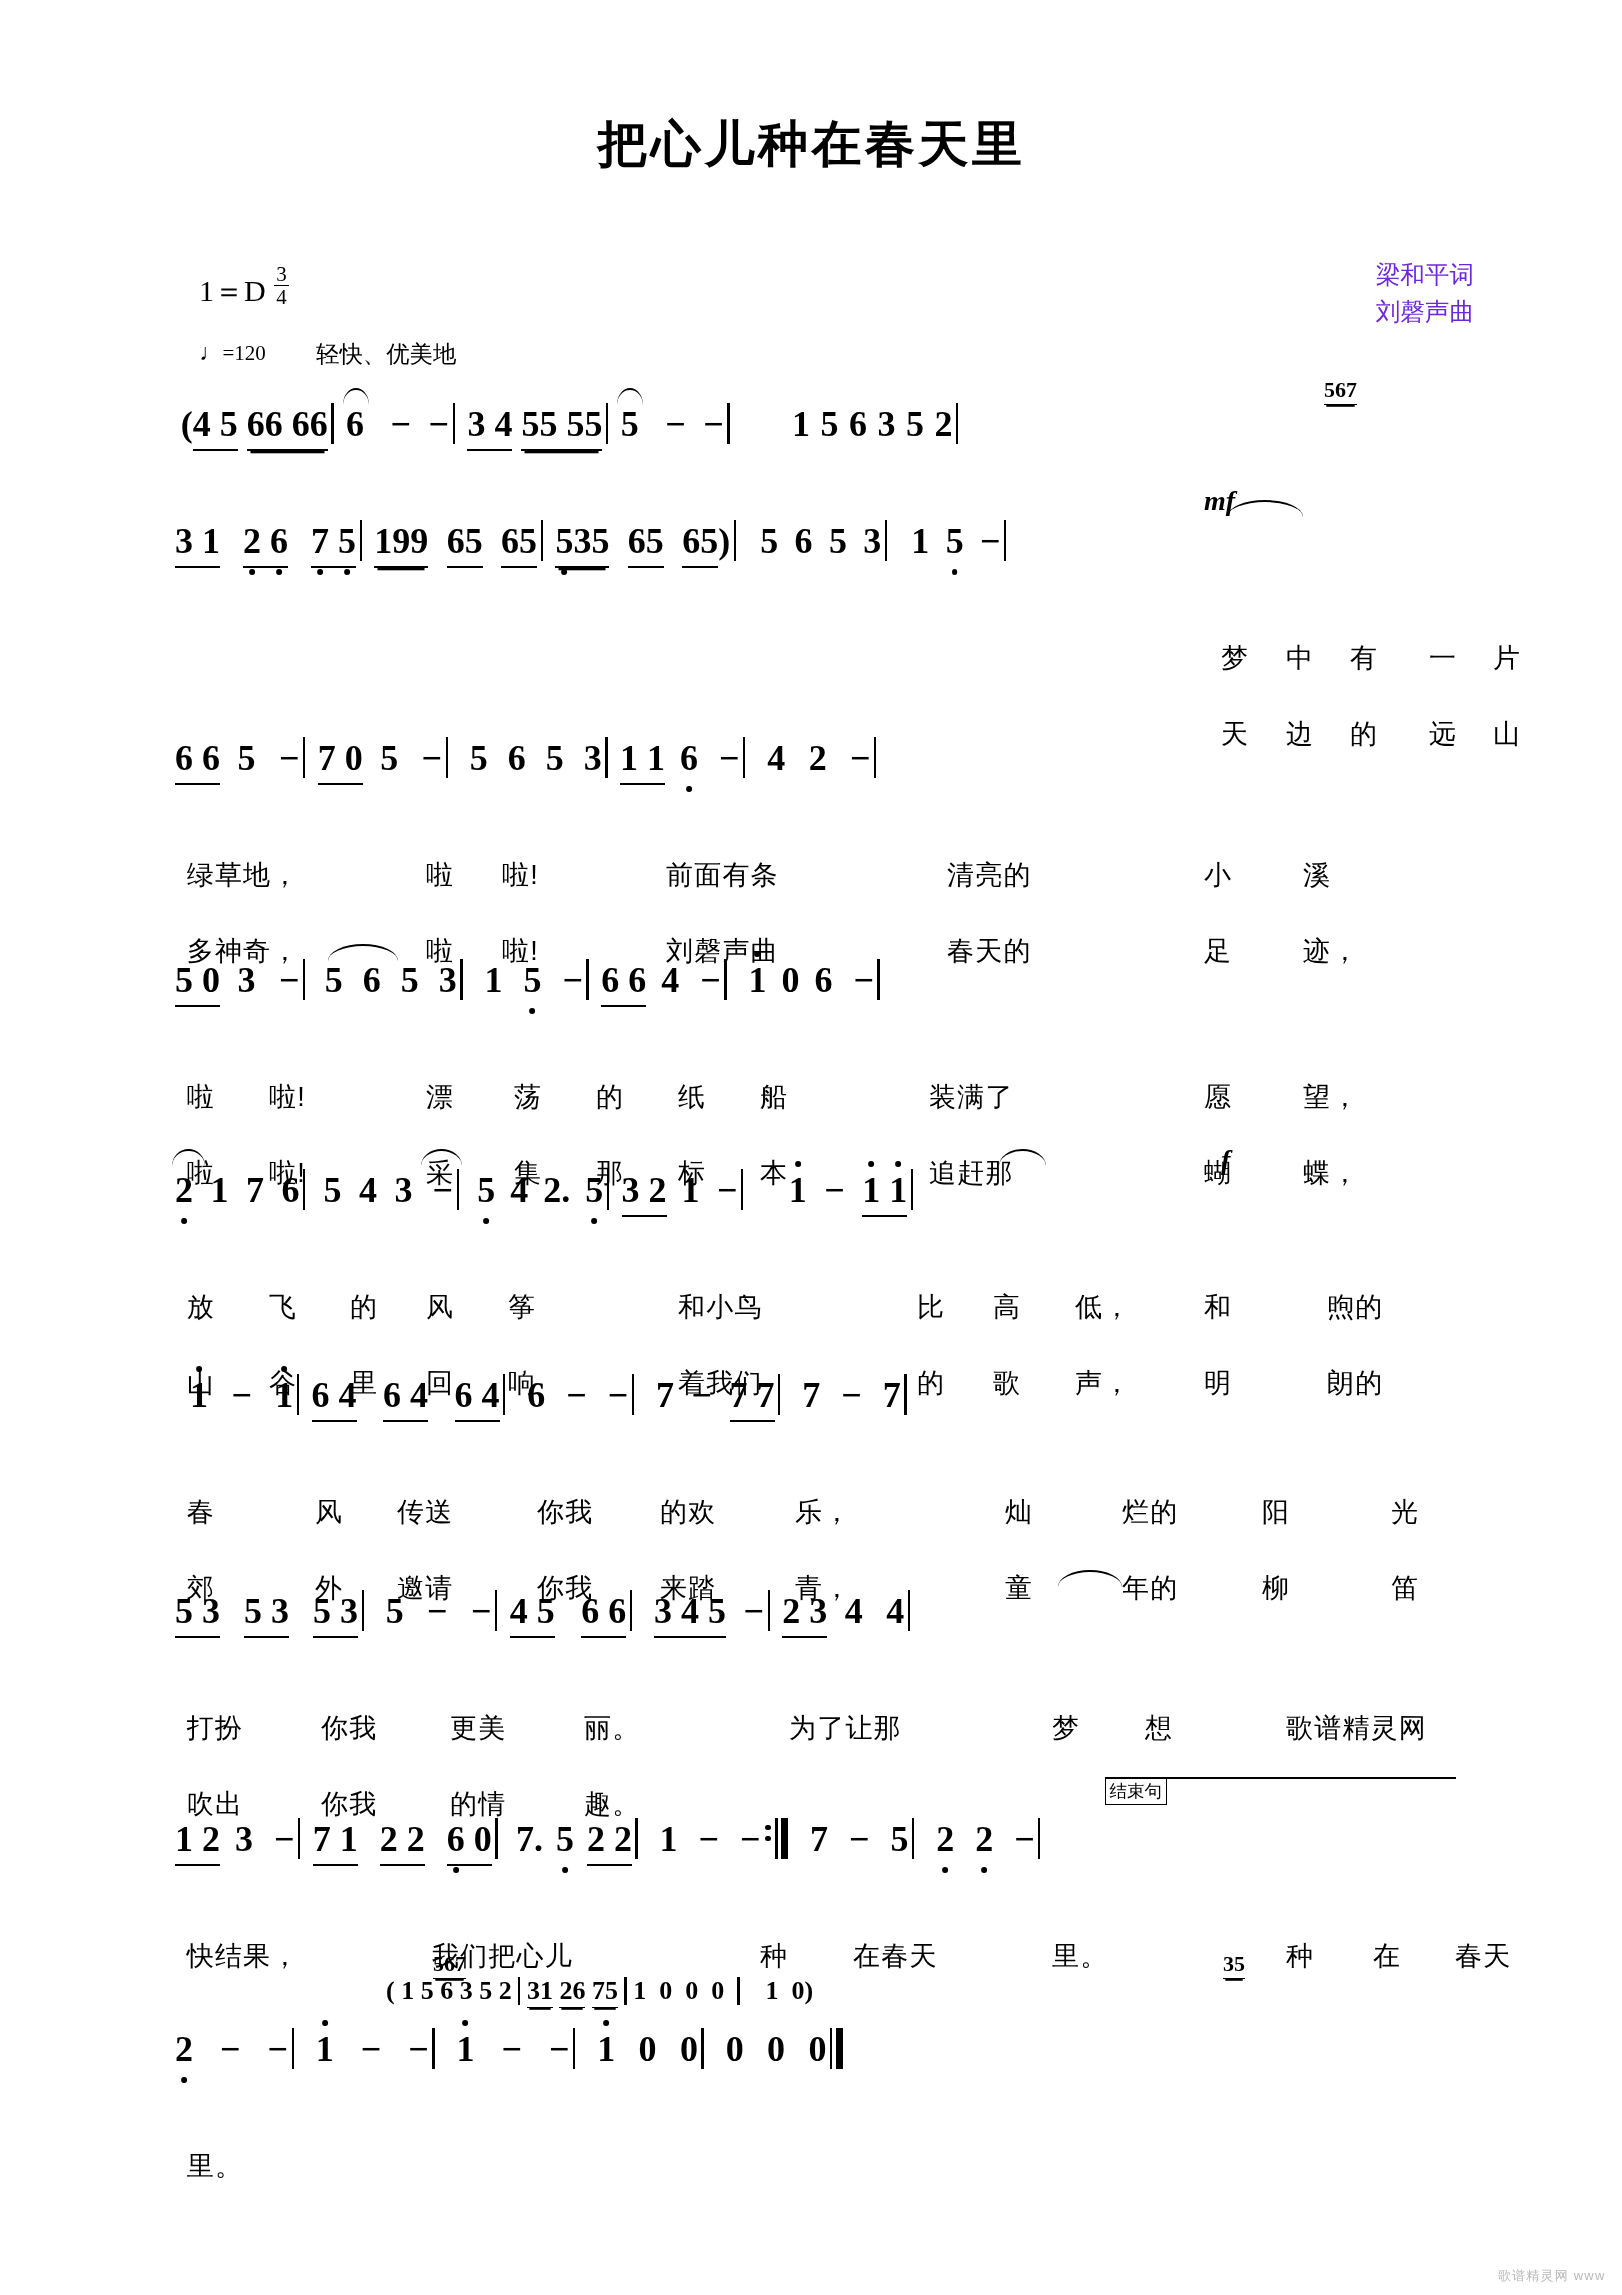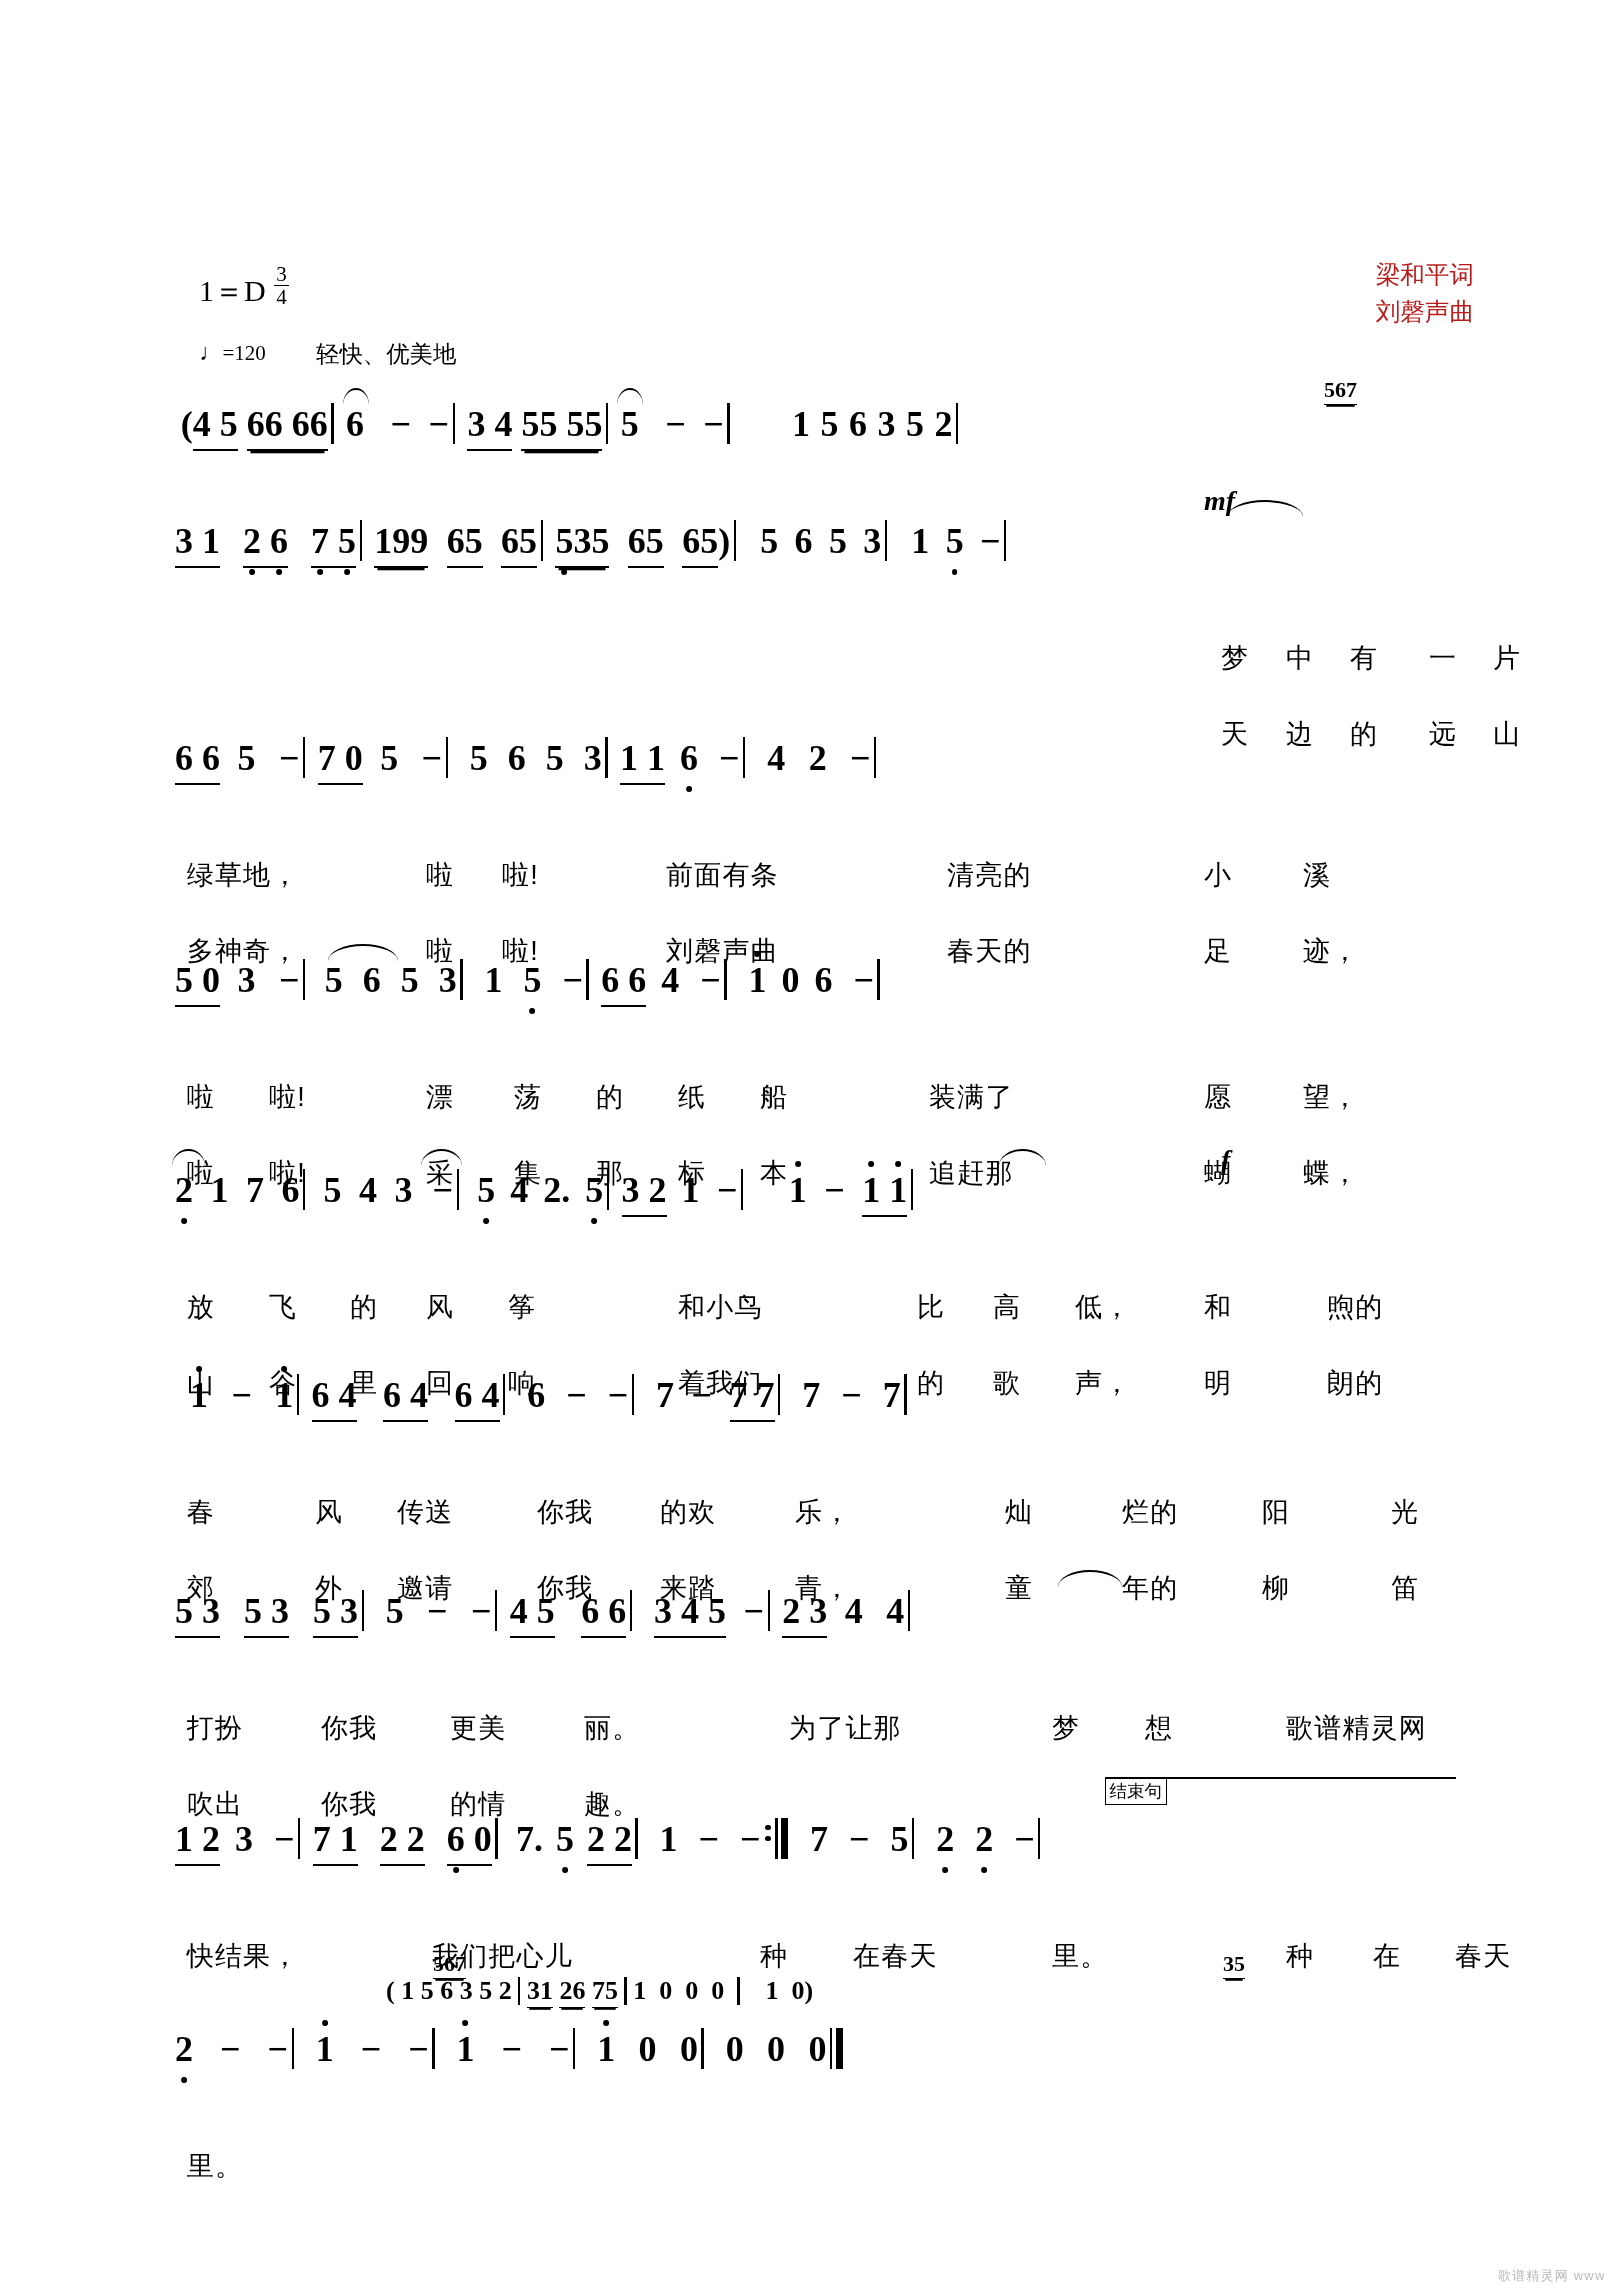--- a/index.html
+++ b/index.html
@@ -65,21 +65,21 @@
     color: #000;
     white-space: nowrap;
   }
   .credits {
     position: absolute;
     right: 149px;
     top: 257px;
     font-size: 24.6px;
     line-height: 1.5;
     text-align: left;
-    color: #b91c1c;
+    color: #6d28d9;
     white-space: nowrap;
   }
   
   .system {
     position: absolute;
     left: 175px;
     width: 1274px;
   }
   .notes {
     position: relative;
@@ -199,20 +199,21 @@
     font-size: 13px;
     color: #b9b9b9;
     letter-spacing: 1.2px;
   }
 </style>
 </head>
 <body>
 
 <div id="sheet">
 
+  <div class="title">把心儿种在春天里</div>
 
   <div class="keysig">
     <span>1＝D</span><span class="frac"><span class="num">3</span><span class="den">4</span></span>
   </div>
 
   <div class="tempo">
     <span class="note">♩</span><span>=120</span>
   </div>
   <div class="mood">轻快、优美地</div>
 

